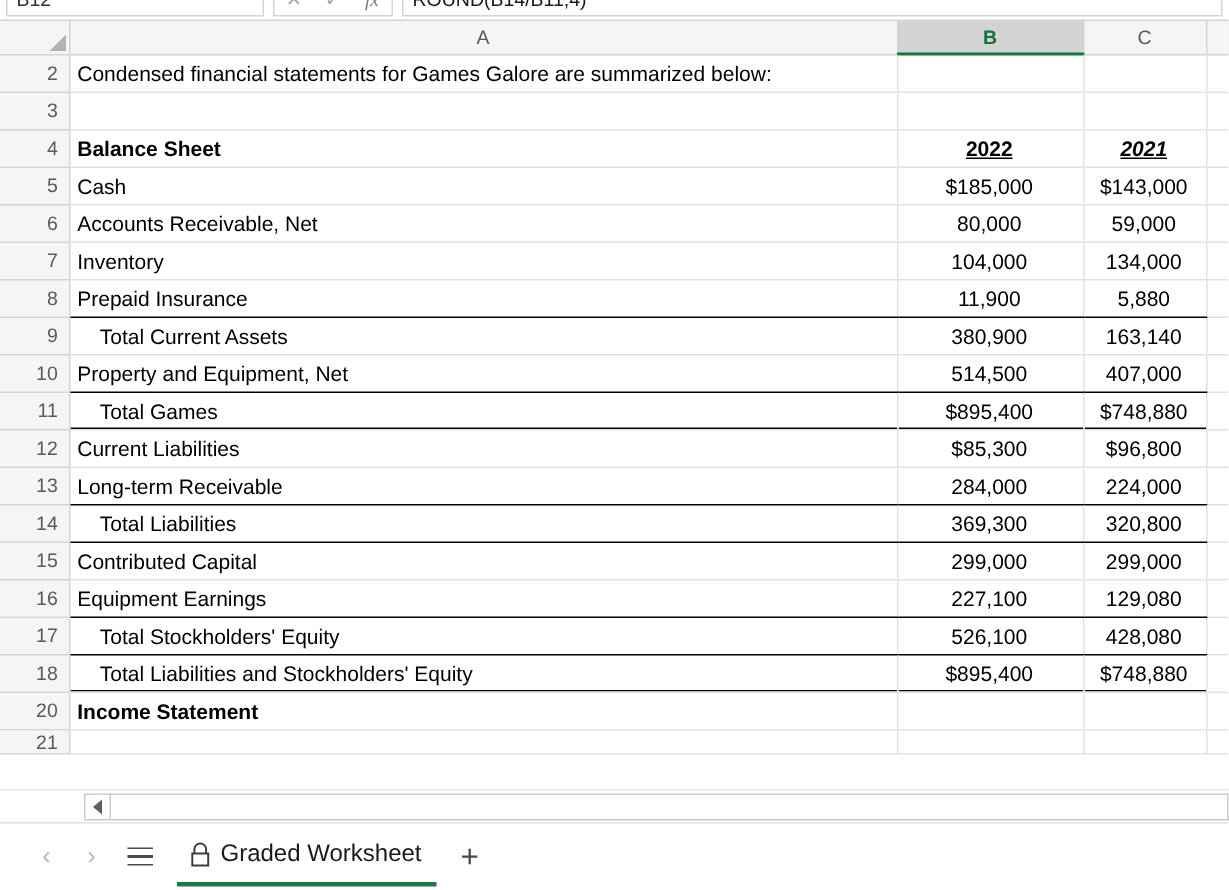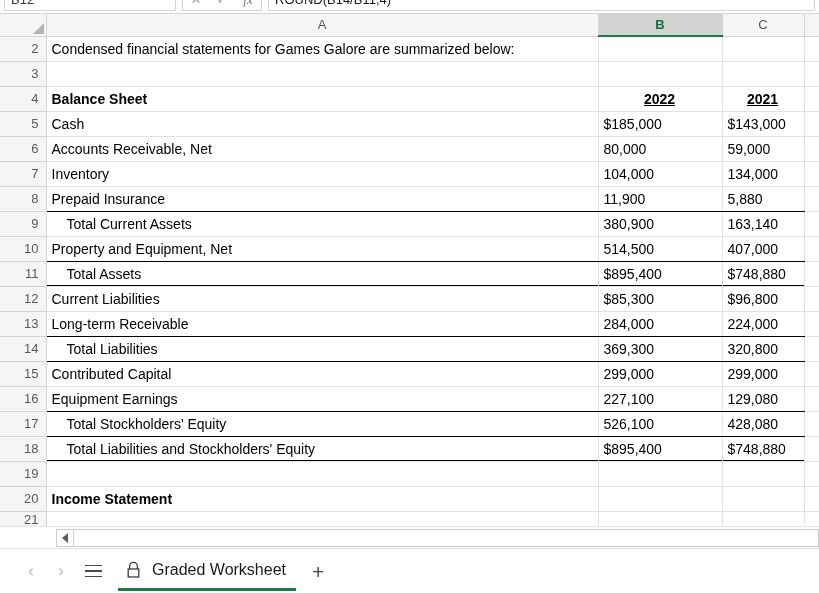--- a/index.html
+++ b/index.html
@@ -145,21 +145,21 @@
     padding: 0 5px;
     box-sizing: border-box;
     font-size: 14px;
     color: #000;
     white-space: nowrap;
     overflow: hidden;
     vertical-align: middle;
     background: #ffffff;
   }
   td.cell.a  { text-align: left; }
-  td.cell.num { text-align: left; padding-right: 6px; }
+  td.cell.num { text-align: center; padding-right: 6px; }
   td.cell.d  { border-right: none; }
 
   .bold   { font-weight: bold; }
   .indent { padding-left: 20px !important; }
   .u-head { text-decoration: underline; font-weight: bold; text-align: center; }
   td.dbl-bottom  { position: relative; }
   td.dbl-bottom::after {
     content: "";
     position: absolute;
     left: 0; right: 0; bottom: 0px;
@@ -227,21 +227,21 @@
     gap: 4px;
   }
   .hamburger span {
     display: block;
     width: 17px; height: 1.6px;
     background: #4a4a4a;
   }
   .sheet-tab {
     display: flex;
     align-items: center;
-    gap: 11px;
+    gap: 6px;
     height: 40px;
     padding: 0 10px 0 8px;
     margin-left: 8px;
     box-sizing: border-box;
     border-bottom: 3px solid #1c7a43;
     color: #1a1a1a;
     font-size: 16px;
   }
   .lock-icon { display: block; }
   .add-sheet {
@@ -301,21 +301,21 @@
           <td class="rowhdr">3</td>
           <td class="cell a"><span class=""></span></td>
           <td class="cell num"><span class=""></span></td>
           <td class="cell num"><span class=""></span></td>
           <td class="cell d"></td>
         </tr>
         <tr>
           <td class="rowhdr">4</td>
           <td class="cell a"><span class="bold">Balance Sheet</span></td>
           <td class="cell num" style="text-align: center;"><span class="u-head">2022</span></td>
-          <td class="cell num" style="text-align: center;"><span class="u-head">2021</span></td>
+          <td class="cell num" style="text-align: center; font-style: italic;"><span class="u-head">2021</span></td>
           <td class="cell d"></td>
         </tr>
         <tr>
           <td class="rowhdr">5</td>
           <td class="cell a"><span class="">Cash</span></td>
           <td class="cell num"><span class="">$185,000</span></td>
           <td class="cell num"><span class="">$143,000</span></td>
           <td class="cell d"></td>
         </tr>
         <tr>
@@ -348,21 +348,21 @@
         </tr>
         <tr>
           <td class="rowhdr">10</td>
           <td class="cell a single-bottom"><span class="">Property and Equipment, Net</span></td>
           <td class="cell num single-bottom"><span class="">514,500</span></td>
           <td class="cell num single-bottom"><span class="">407,000</span></td>
           <td class="cell d"></td>
         </tr>
         <tr>
           <td class="rowhdr">11</td>
-          <td class="cell a dbl-bottom indent"><span class="">Total Assets</span></td>
+          <td class="cell a dbl-bottom indent"><span class="">Total Games</span></td>
           <td class="cell num dbl-bottom"><span class="">$895,400</span></td>
           <td class="cell num dbl-bottom"><span class="">$748,880</span></td>
           <td class="cell d"></td>
         </tr>
         <tr>
           <td class="rowhdr">12</td>
           <td class="cell a"><span class="">Current Liabilities</span></td>
           <td class="cell num"><span class="">$85,300</span></td>
           <td class="cell num"><span class="">$96,800</span></td>
           <td class="cell d"></td>
@@ -400,27 +400,20 @@
           <td class="cell a single-bottom indent"><span class="">Total Stockholders' Equity</span></td>
           <td class="cell num single-bottom"><span class="">526,100</span></td>
           <td class="cell num single-bottom"><span class="">428,080</span></td>
           <td class="cell d"></td>
         </tr>
         <tr>
           <td class="rowhdr">18</td>
           <td class="cell a dbl-bottom indent"><span class="">Total Liabilities and Stockholders' Equity</span></td>
           <td class="cell num dbl-bottom"><span class="">$895,400</span></td>
           <td class="cell num dbl-bottom"><span class="">$748,880</span></td>
-          <td class="cell d"></td>
-        </tr>
-        <tr>
-          <td class="rowhdr">19</td>
-          <td class="cell a"><span class=""></span></td>
-          <td class="cell num"><span class=""></span></td>
-          <td class="cell num"><span class=""></span></td>
           <td class="cell d"></td>
         </tr>
         <tr>
           <td class="rowhdr">20</td>
           <td class="cell a"><span class="bold">Income Statement</span></td>
           <td class="cell num"><span class=""></span></td>
           <td class="cell num"><span class=""></span></td>
           <td class="cell d"></td>
         </tr>
         <tr class="clipped">

